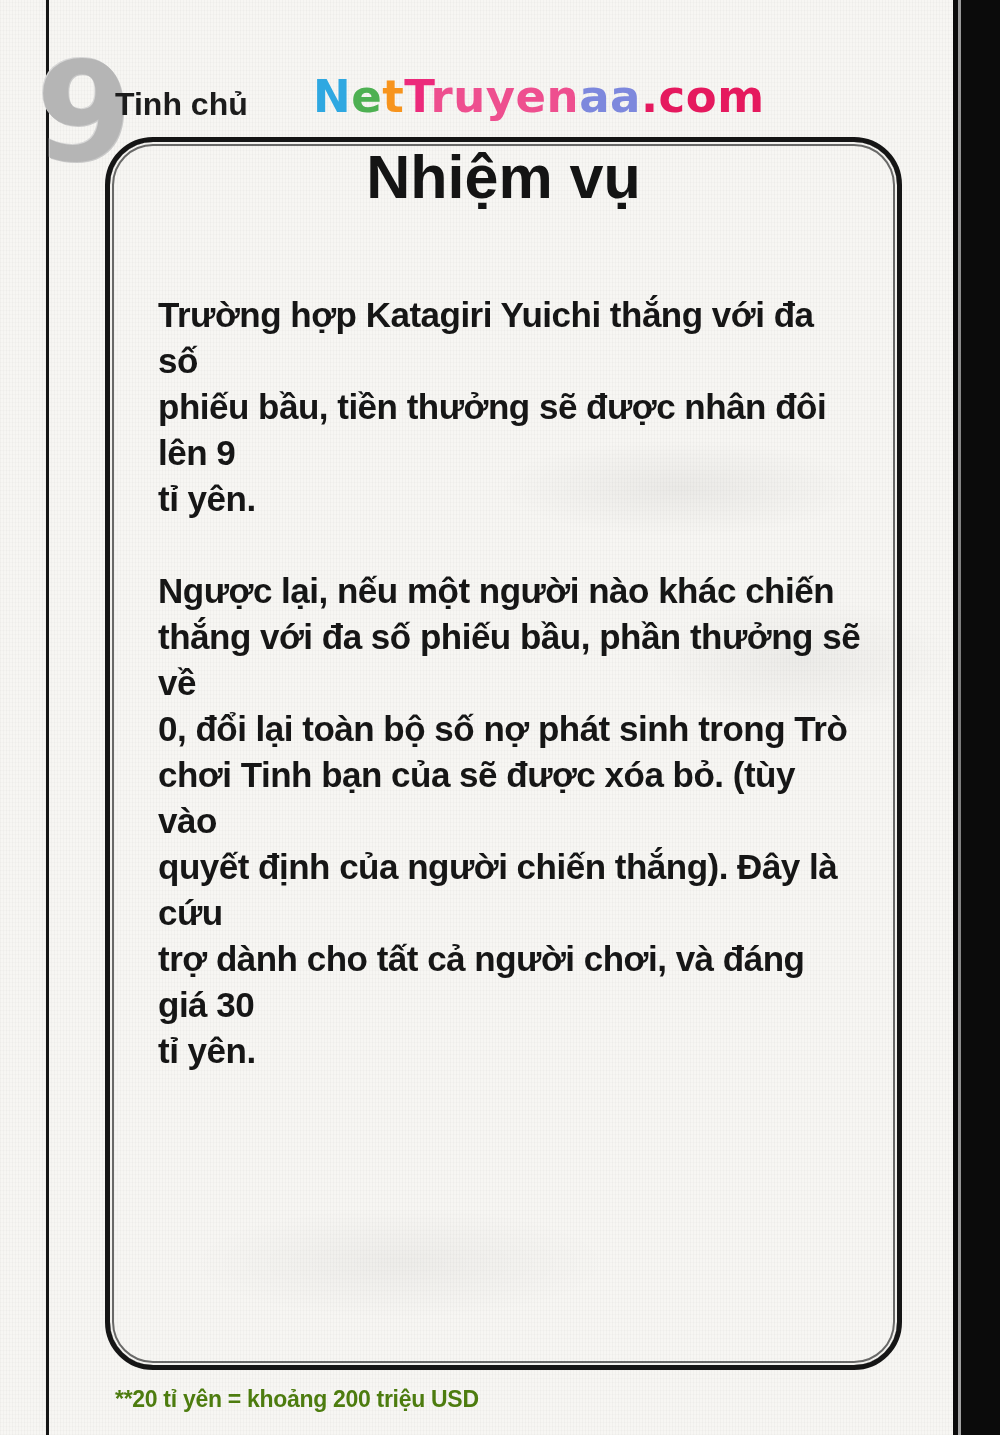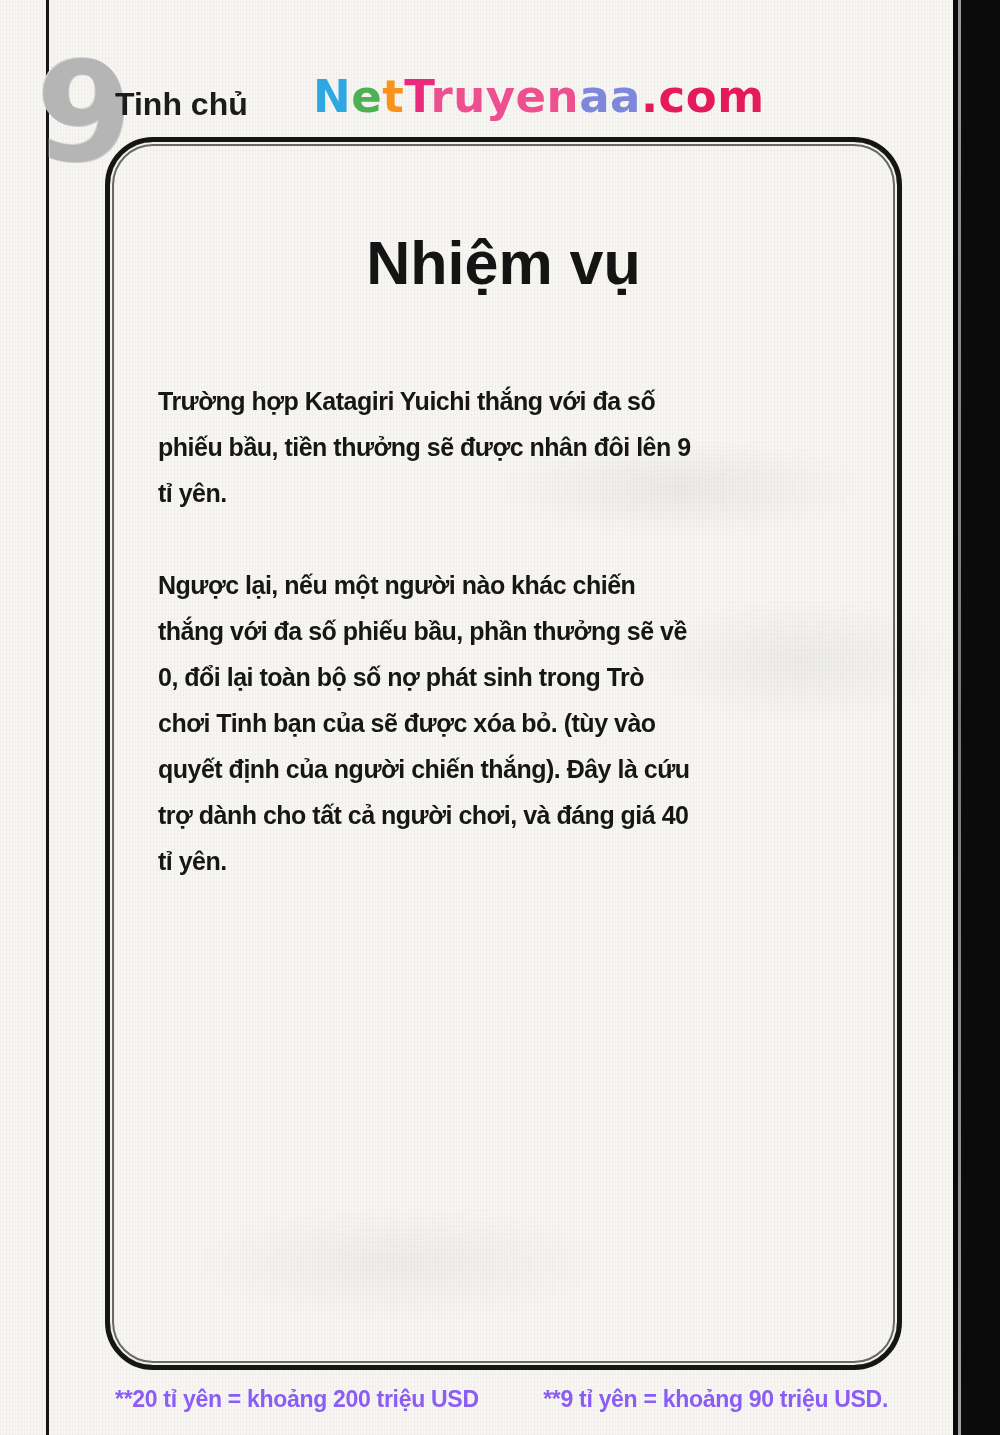--- a/index.html
+++ b/index.html
@@ -56,39 +56,39 @@
   }
   .mission-panel {
     position:absolute; left:105px; top:137px;
     width:797px; height:1233px;
     border:5px solid #151515;
     border-radius:48px;
     box-shadow: inset 0 0 0 2px #f2f1ee, inset 0 0 0 4px rgba(30,30,30,.65);
     z-index:1;
   }
   .mission-title {
-    margin-top:86px; margin-bottom:80px;
+    margin-bottom:80px;
     text-align:center;
     font-size:61px; font-weight:bold;
     letter-spacing:0px; line-height:1.15;
     color:#141414;
   }
   .mission-body { padding:0 36px 0 48px; }
   .mission-paragraph {
-    font-size:25px; font-weight:bold;
+    font-size:35px; font-weight:bold;
     line-height:46px; letter-spacing:-0.5px;
     white-space:pre-line;
     color:#161616;
     margin-bottom:46px;
   }
   .footnotes {
     position:absolute; left:105px; top:1386px; width:797px;
     display:flex; justify-content:space-between;
     padding:0 14px 0 10px;
-    font-size:23px; font-weight:bold; color:#8b5cf6;
+    font-size:23px; font-weight:bold; color:#4d7c0f;
     letter-spacing:-0.3px; z-index:3;
   }
 </style>
 </head>
 <body>
 
 <div class="left-rule"></div>
 <div class="right-band"></div>
 
 <div class="watermark-9">9</div>
@@ -102,21 +102,20 @@
 
   <div class="mission-body">
     <div class="mission-paragraph">Trường hợp Katagiri Yuichi thắng với đa số
 phiếu bầu, tiền thưởng sẽ được nhân đôi lên 9
 tỉ yên.</div>
     <div class="mission-paragraph">Ngược lại, nếu một người nào khác chiến
 thắng với đa số phiếu bầu, phần thưởng sẽ về
 0, đổi lại toàn bộ số nợ phát sinh trong Trò
 chơi Tinh bạn của sẽ được xóa bỏ. (tùy vào
 quyết định của người chiến thắng). Đây là cứu
-trợ dành cho tất cả người chơi, và đáng giá 40
+trợ dành cho tất cả người chơi, và đáng giá 30
 tỉ yên.</div>
   </div>
 </div>
 
 <div class="footnotes">
   <span>**20 tỉ yên = khoảng 200 triệu USD</span>
-  <span>**9 tỉ yên = khoảng 90 triệu USD.</span>
 </div>
 
 </body></html>

